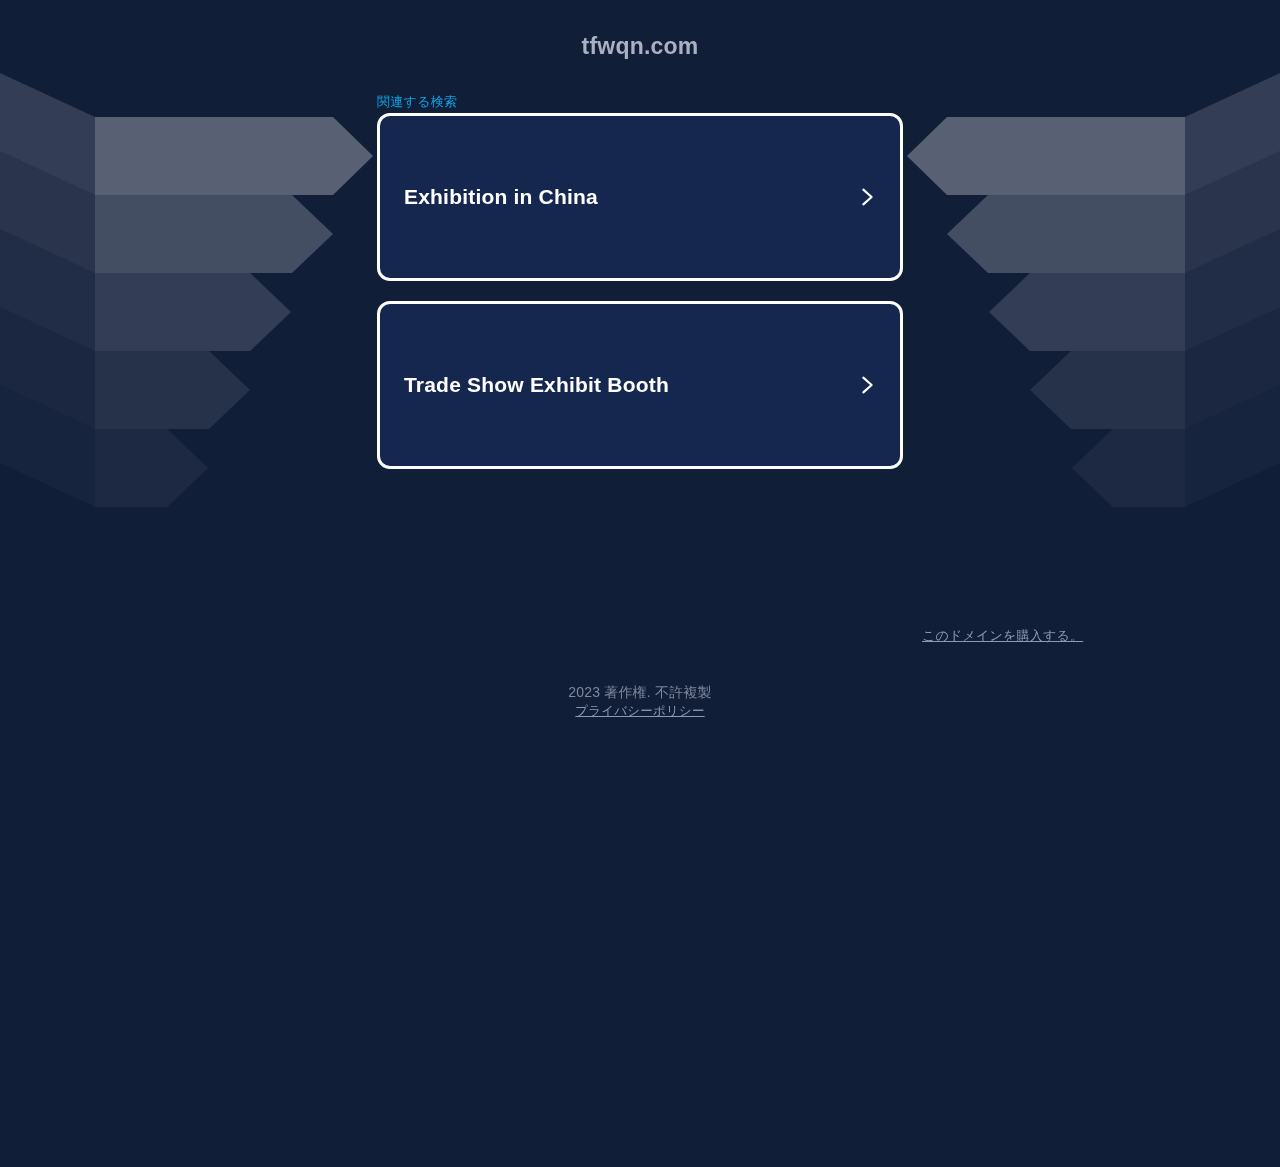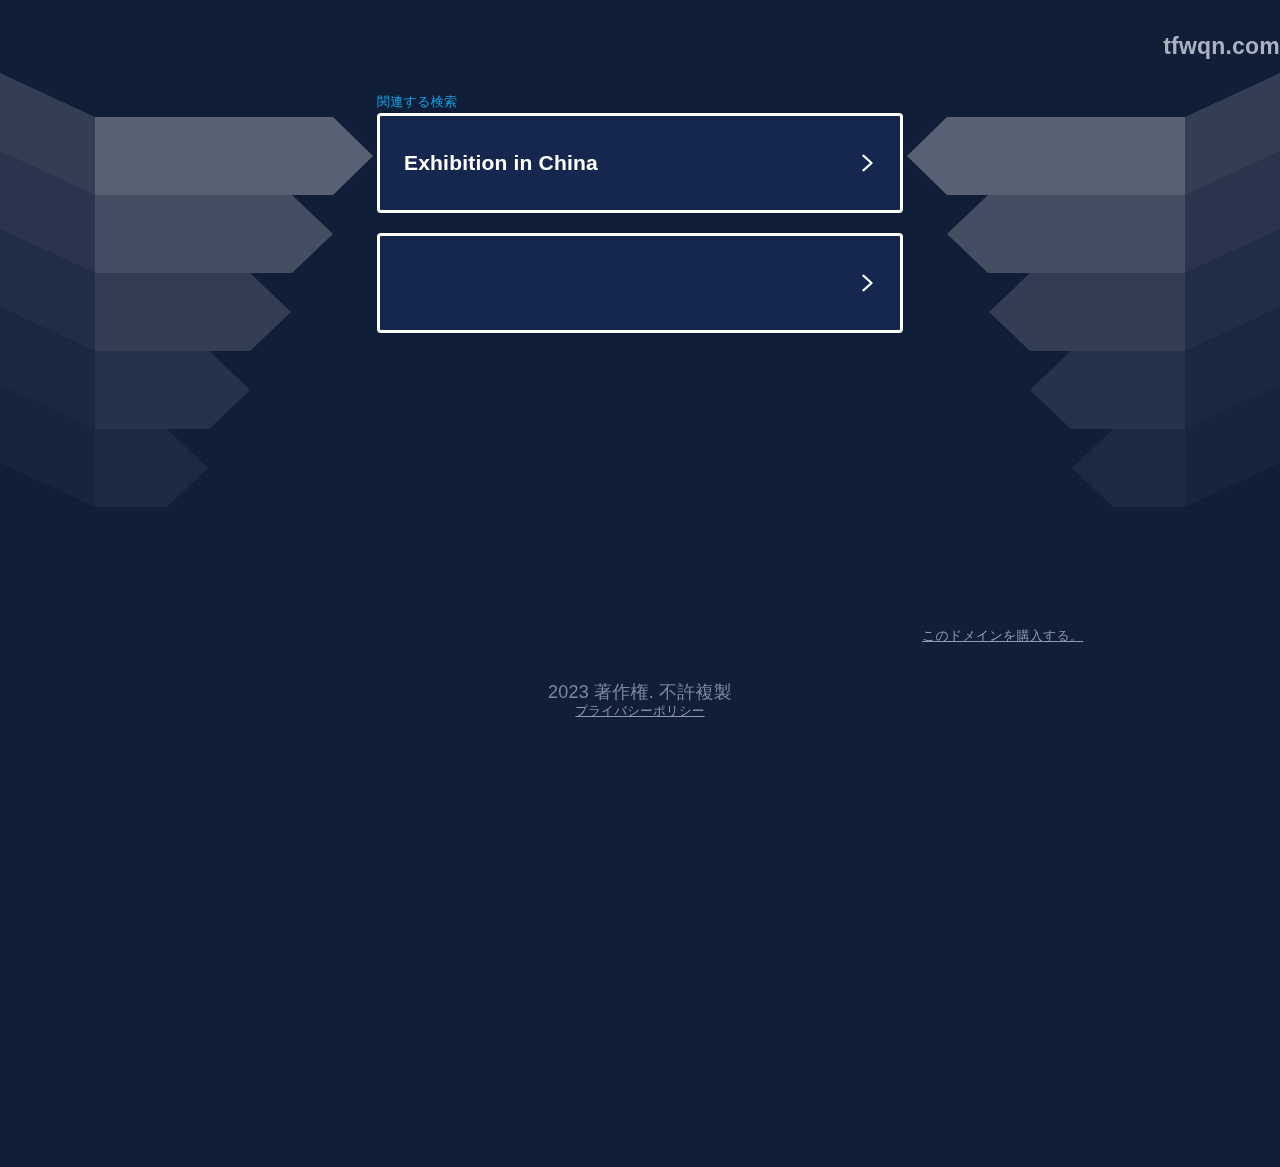--- a/index.html
+++ b/index.html
@@ -33,21 +33,21 @@
     z-index: 2;
     width: 1280px;
     height: 1167px;
   }
 
   .site-title {
     position: absolute;
     top: 33px;
     left: 0;
     width: 1280px;
-    text-align: right;
+    text-align: center;
     font-size: 23px;
     font-weight: bold;
     color: #aab2c2;
     letter-spacing: .2px;
   }
 
   .related-label {
     position: absolute;
     top: 93px;
     left: 377px;
@@ -60,25 +60,25 @@
     position: absolute;
     top: 113px;
     left: 377px;
     width: 526px;
   }
 
   .card {
     position: relative;
     display: block;
     width: 526px;
-    height: 100px;
+    height: 168px;
     margin-bottom: 20px;
     background: #15274f;
     border: 3px solid #ffffff;
-    border-radius: 4px;
+    border-radius: 13px;
     cursor: pointer;
     text-decoration: none;
   }
 
   .card-label {
     position: absolute;
     left: 24px;
     top: 50%;
     transform: translateY(-50%);
     font-size: 21px;
@@ -111,21 +111,21 @@
 
   .footer {
     position: absolute;
     top: 684px;
     left: 0;
     width: 1280px;
     text-align: center;
   }
 
   .copyright {
-    font-size: 18px;
+    font-size: 14px;
     color: #7e879b;
     letter-spacing: .2px;
     line-height: 17px;
   }
 
   .privacy-link {
     display: inline-block;
     margin-top: 2px;
     font-size: 12.5px;
     color: #8e9ab2;
@@ -194,20 +194,21 @@
 
     <div class="card">
       <span class="card-label">Exhibition in China</span>
       <svg class="card-chevron" viewBox="0 0 24 24" fill="none" stroke="#ffffff" stroke-width="2.4" stroke-linecap="round" stroke-linejoin="round" aria-hidden="true">
         <polyline points="8,4 17,12 8,20"></polyline>
       </svg>
     </div>
 
 
     <div class="card">
+      <span class="card-label">Trade Show Exhibit Booth</span>
       <svg class="card-chevron" viewBox="0 0 24 24" fill="none" stroke="#ffffff" stroke-width="2.4" stroke-linecap="round" stroke-linejoin="round" aria-hidden="true">
         <polyline points="8,4 17,12 8,20"></polyline>
       </svg>
     </div>
 
   </div>
 
   <a class="buy-domain" href="#">このドメインを購入する。</a>
 
   <div class="footer">

